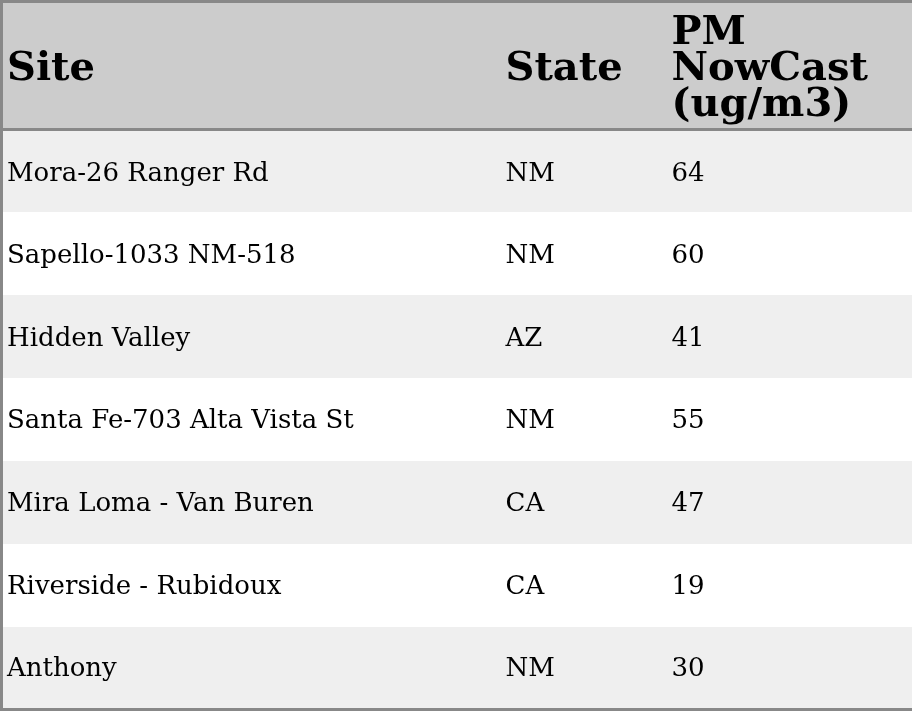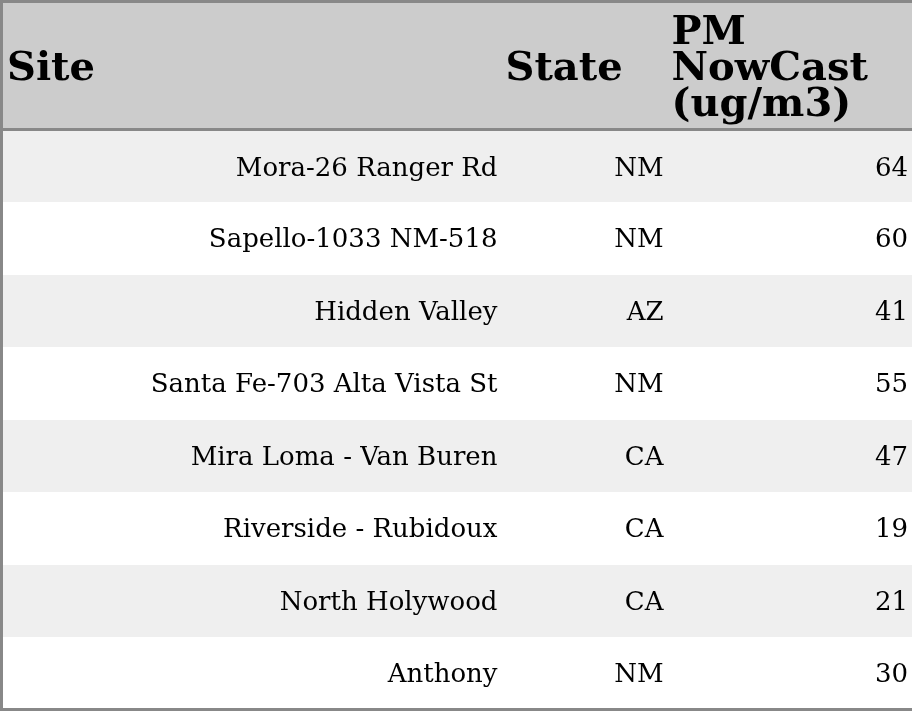--- a/index.html
+++ b/index.html
@@ -38,21 +38,21 @@
 
   table.pm-table thead th .hdr-line {
     display: block;
   }
 
   
   table.pm-table { border: 3px solid var(--border, #888888); }
 
   table.pm-table tbody td {
     font-size: 26px;
-    text-align: right;
+    text-align: left;
     vertical-align: middle;
     height: 58px;
     padding: 0 4px;
     white-space: nowrap;
     overflow: hidden;
   }
 
   table.pm-table tbody tr:nth-child(odd)  { background: var(--row-alt-bg, #efefef); }
   table.pm-table tbody tr:nth-child(even) { background: var(--row-bg, #ffffff); }
 
@@ -110,24 +110,19 @@
           <td>Mira Loma - Van Buren</td>
           <td>CA</td>
           <td>47</td>
         </tr>
         <tr>
           <td>Riverside - Rubidoux</td>
           <td>CA</td>
           <td>19</td>
         </tr>
         <tr>
-          <td>North Holywood</td>
-          <td>CA</td>
-          <td>21</td>
-        </tr>
-        <tr>
           <td>Anthony</td>
           <td>NM</td>
           <td>30</td>
         </tr>
       </tbody>
   </table>
 </div>
 
 </body></html>

